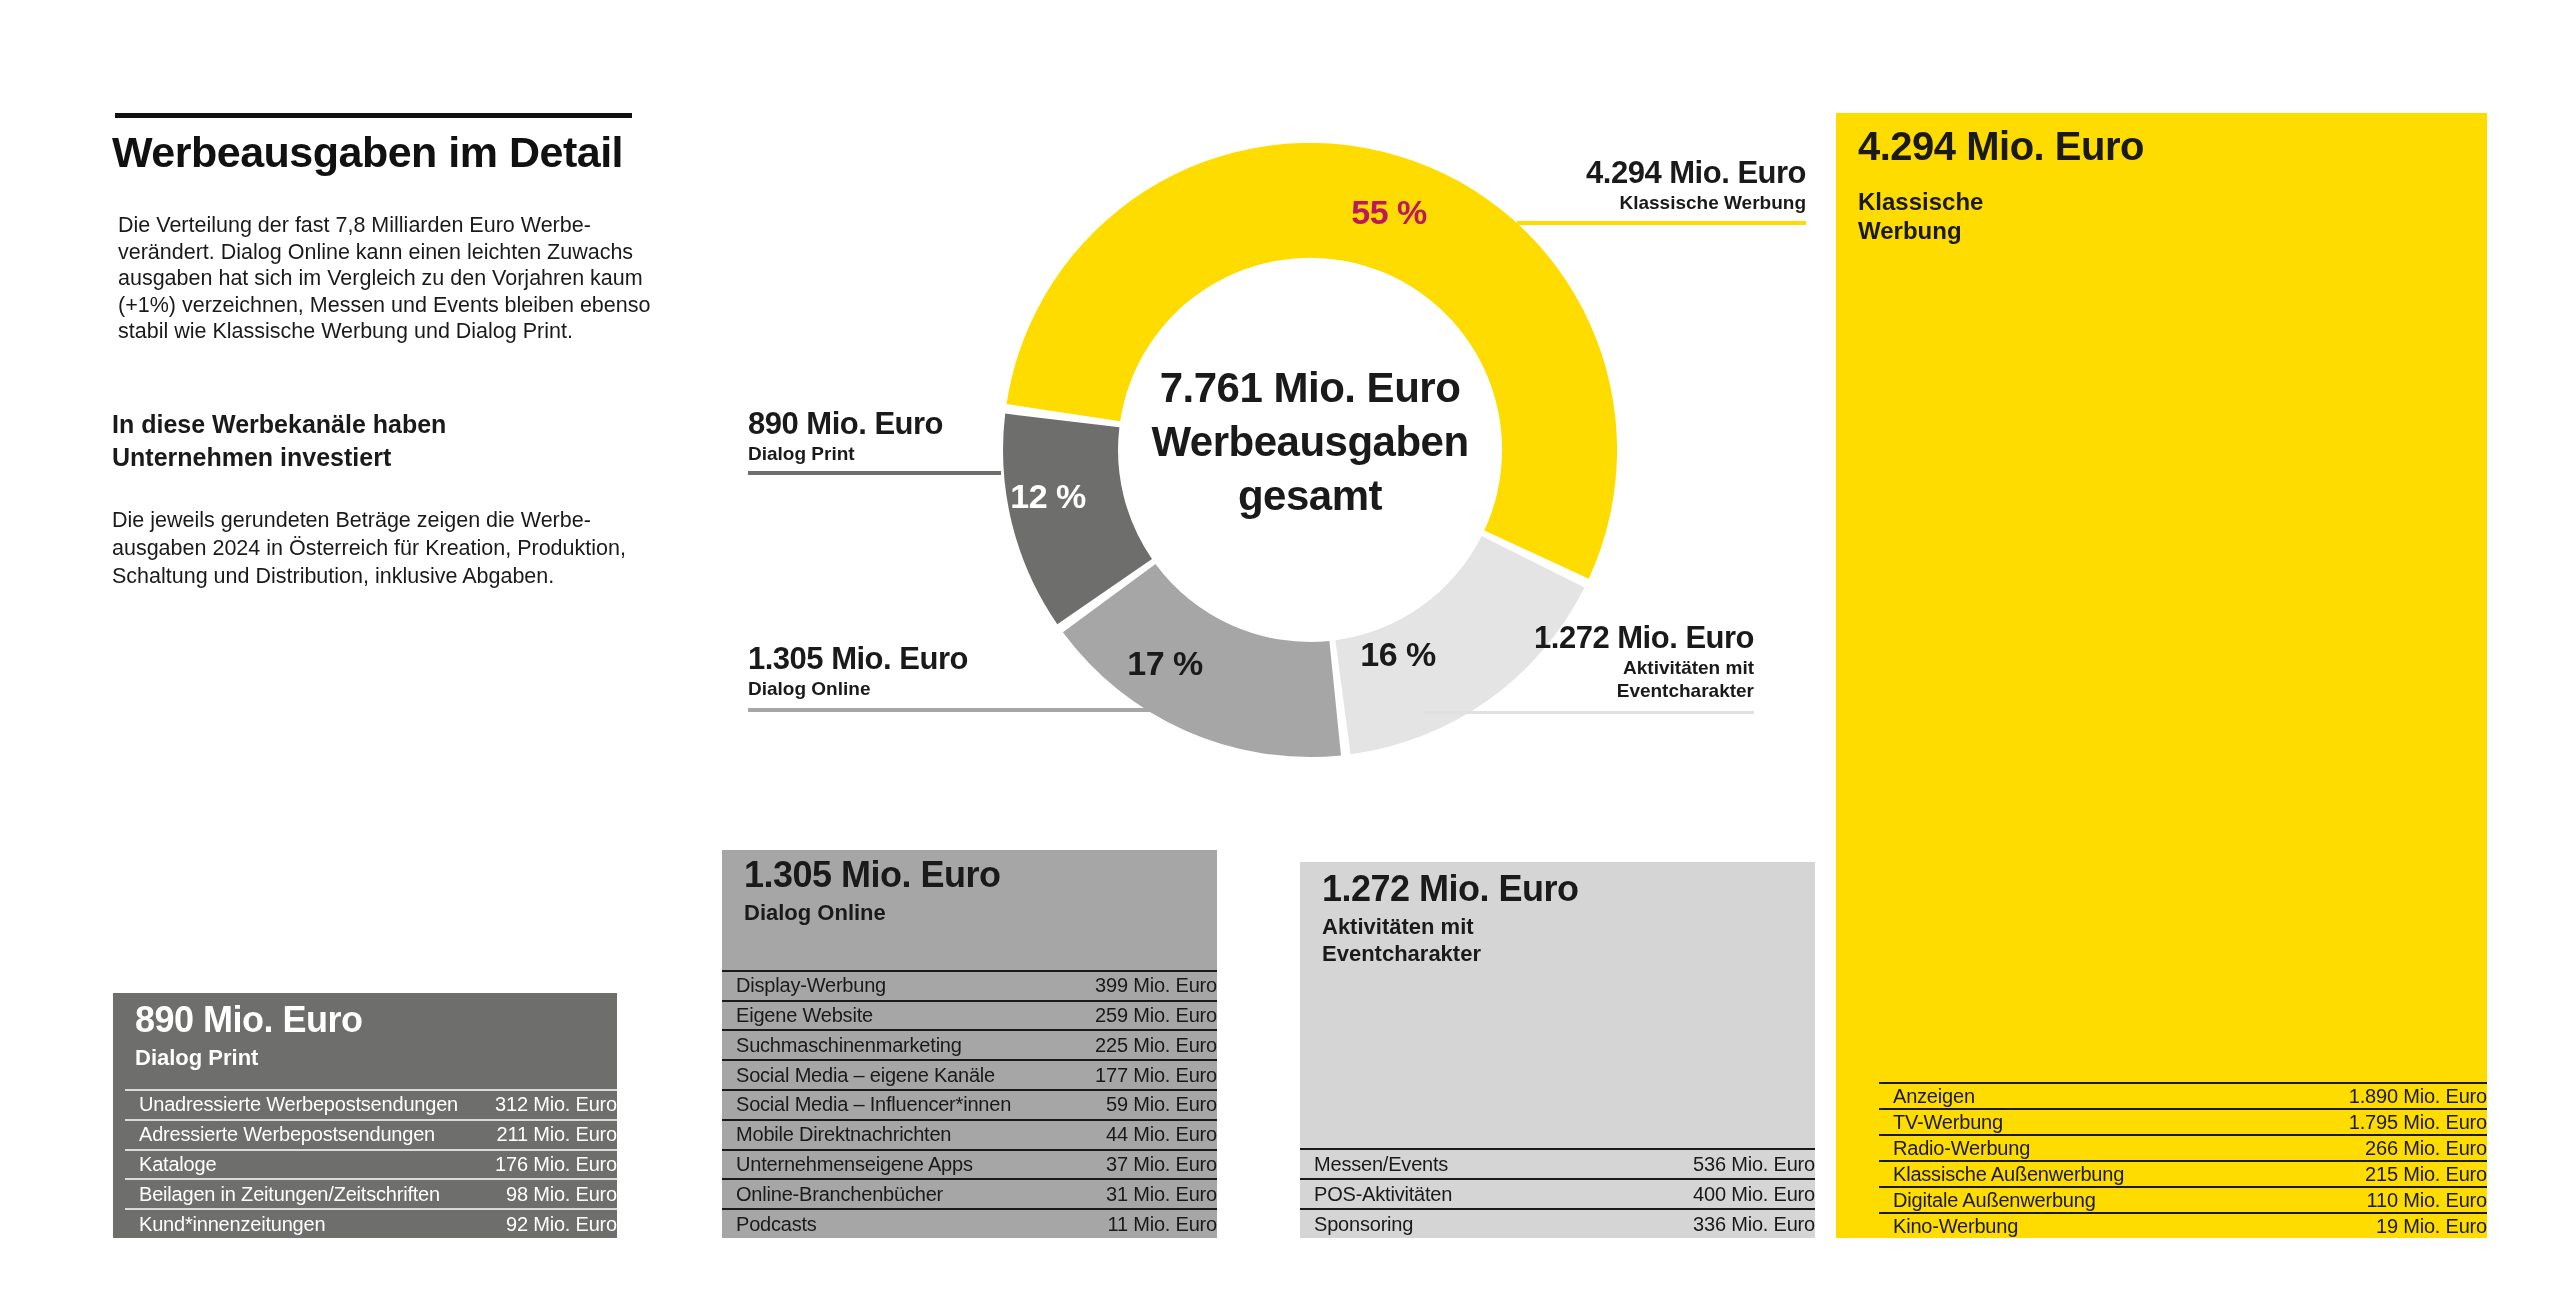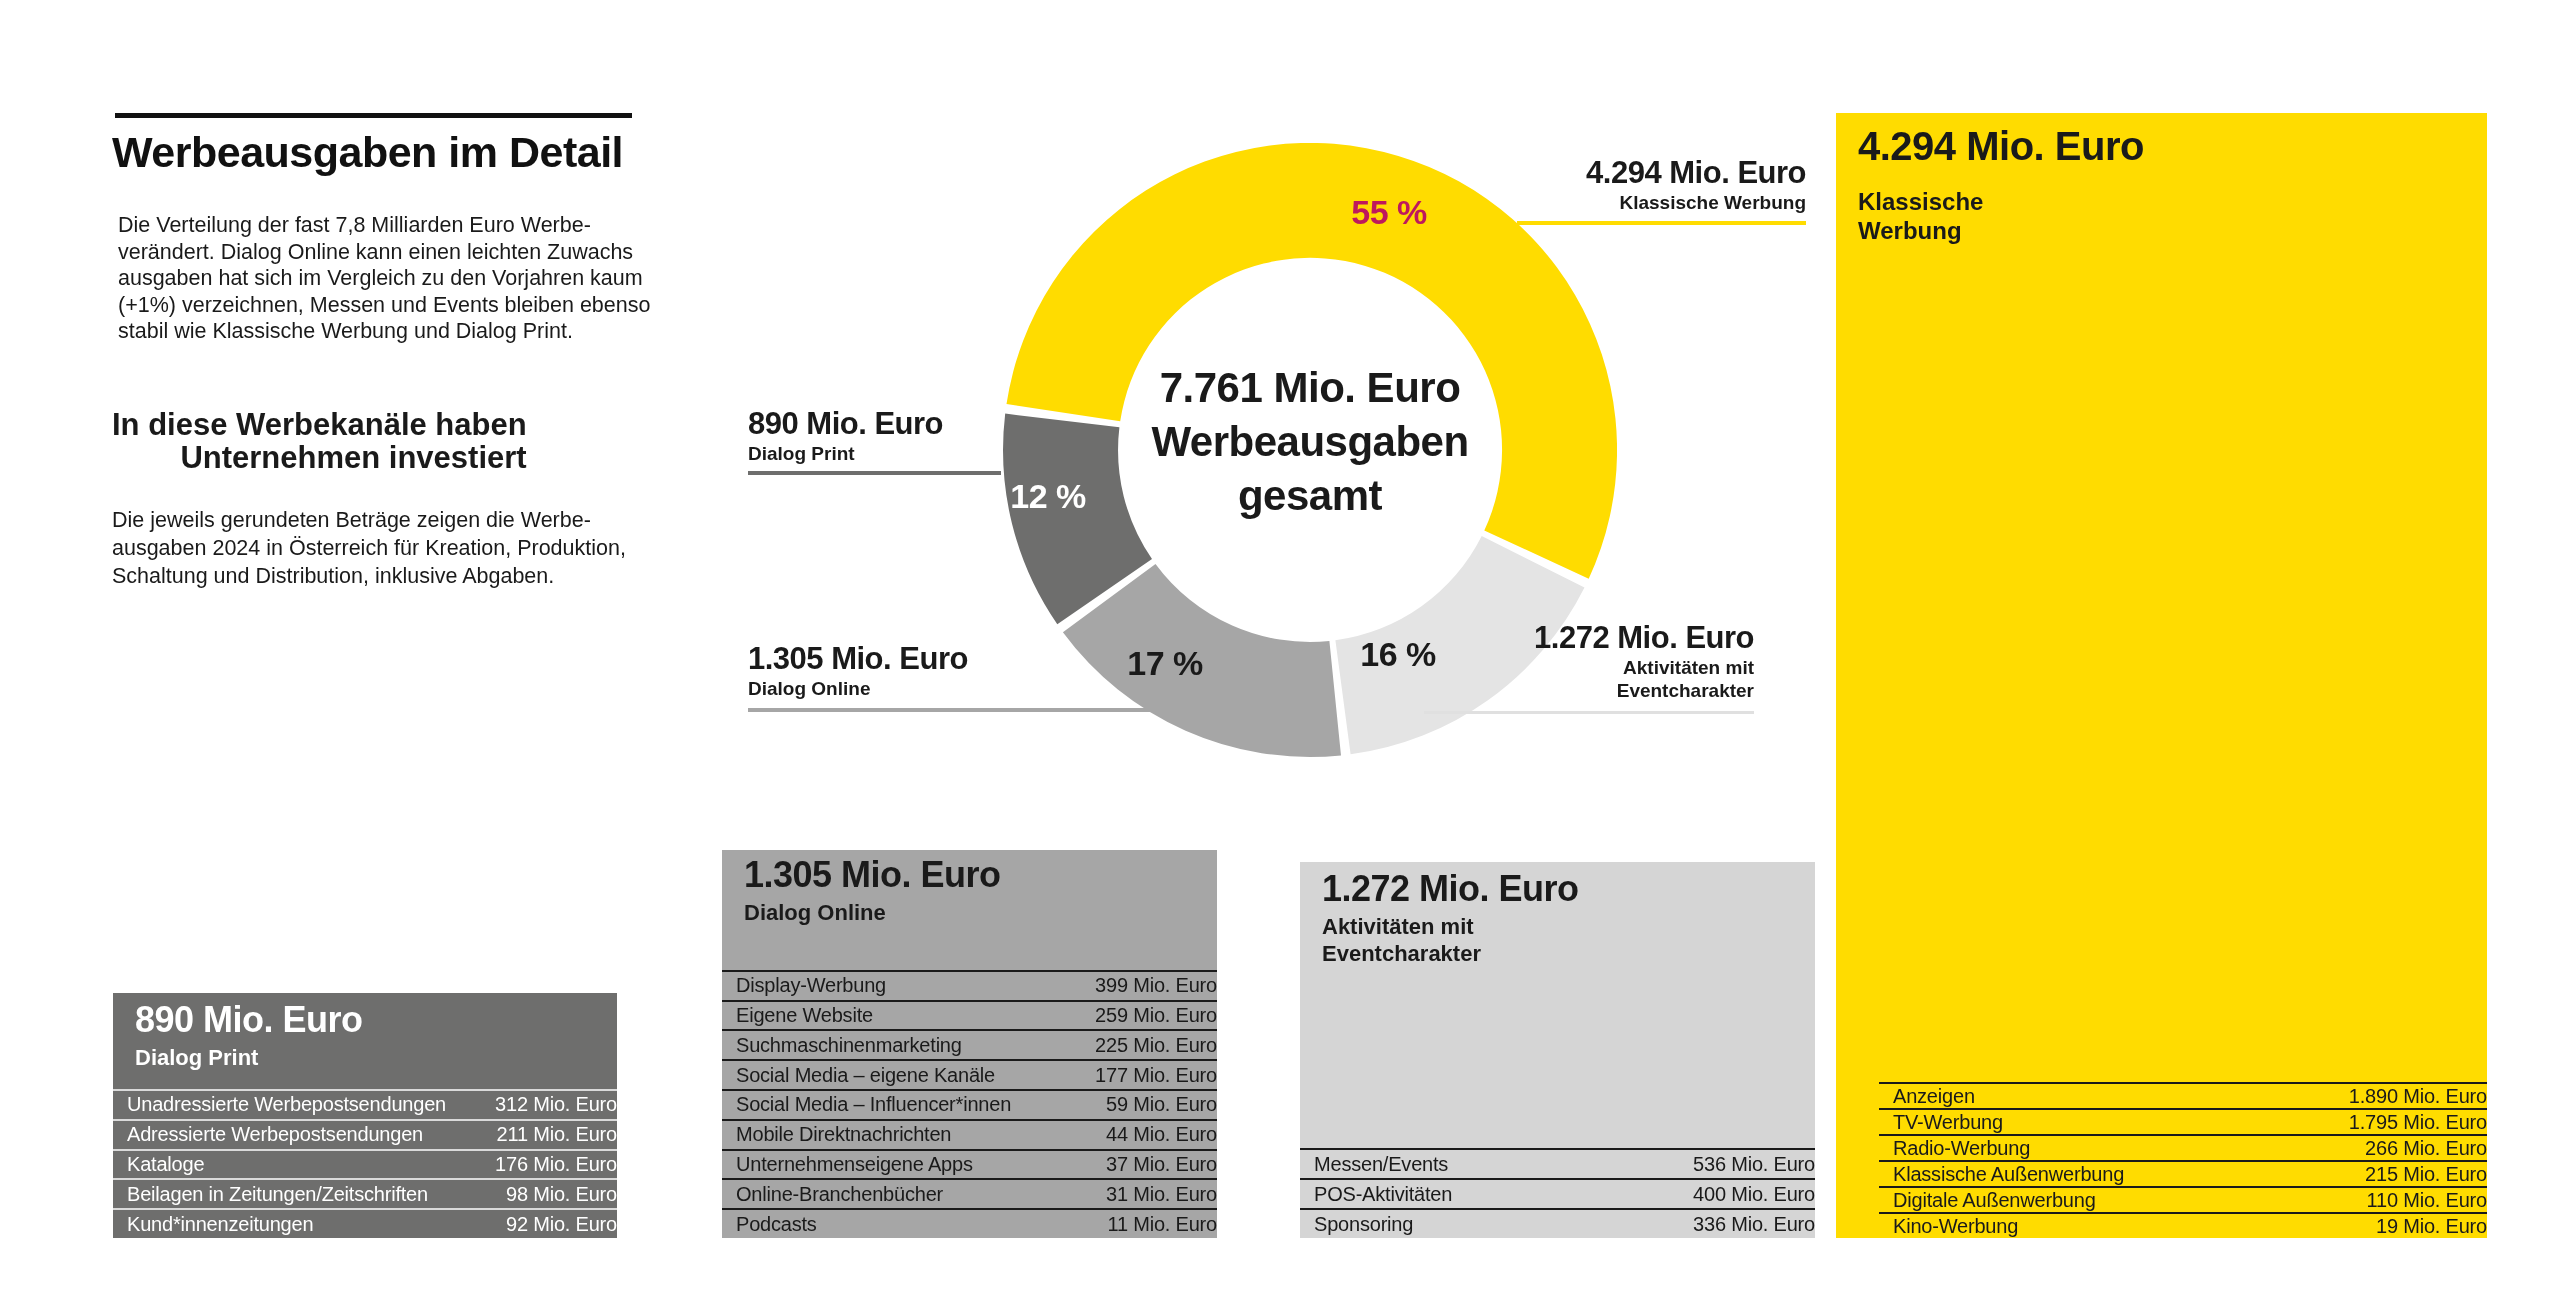--- a/index.html
+++ b/index.html
@@ -8,21 +8,21 @@
     font-family:"Liberation Sans","DejaVu Sans",sans-serif;color:#1a1a1a;
     overflow:hidden;
   }
   .abs{position:absolute;}
   .ln{display:block;white-space:nowrap;}
 
   
   #title-rule{left:115px;top:113px;width:517px;height:5px;background:#111;}
   #page-title{left:112px;top:128px;font-size:43px;font-weight:700;letter-spacing:-0.5px;margin:0;color:#111;}
   #intro{left:112px;top:212px;font-size:21.5px;line-height:26.5px;margin-left:6px;}
-  #subhead{left:112px;top:408px;font-size:31px;font-weight:700;line-height:33px;margin:0;text-align:right;}
+  #subhead{left:112px;top:408px;font-size:25px;font-weight:700;line-height:33px;margin:0;}
   #note{left:112px;top:506px;font-size:21.5px;line-height:28px;}
 
   
   #donut-svg{left:1003px;top:143px;width:614px;height:614px;}
   #donut-center{left:1110px;top:361px;width:400px;text-align:center;
     font-size:42px;font-weight:700;line-height:54px;letter-spacing:-0.5px;}
   .pct{font-size:34px;font-weight:700;transform:translate(-50%,-50%);white-space:nowrap;letter-spacing:-0.5px;}
   #pct-klassische{left:1389px;top:212px;color:#be185d;}
   #pct-event{left:1398px;top:654px;color:#1a1a1a;}
   #pct-online{left:1165px;top:663px;color:#1a1a1a;}
@@ -47,21 +47,21 @@
   .box-amount{font-size:36px;font-weight:700;letter-spacing:-0.5px;line-height:42px;}
   .box-subtitle{font-size:22px;font-weight:700;line-height:27px;margin-top:3px;}
   .rows{position:absolute;left:0;right:0;bottom:0;}
   .row{display:flex;justify-content:space-between;align-items:center;
        box-sizing:border-box;padding:0 0 0 14px;font-size:20px;letter-spacing:-0.2px;}
   .row-label{white-space:nowrap;}
   .row-value{white-space:nowrap;}
 
   #box-print{left:113px;top:993px;width:504px;height:245px;background:#6E6E6D;color:#ffffff;}
   #box-print .box-header{top:6px;}
-  #box-print .row{height:29.8px;border-top:2px solid rgba(255,255,255,0.75);}
+  #box-print .row{height:29.8px;border-top:2px solid rgba(255,255,255,0.75);margin-left:12px;}
 
   #box-online{left:722px;top:850px;width:495px;height:388px;background:#A6A6A6;color:#1a1a1a;}
   #box-online .box-header{top:4px;}
   #box-online .row{height:29.8px;border-top:2px solid #1a1a1a;}
 
   #box-event{left:1300px;top:862px;width:515px;height:376px;background:#D5D5D5;color:#1a1a1a;}
   #box-event .box-header{top:6px;}
   #box-event .row{height:30px;border-top:2px solid #1a1a1a;}
 
   #box-klassische{left:1836px;top:113px;width:651px;height:1125px;background:#FFDC00;color:#1a1a1a;}

